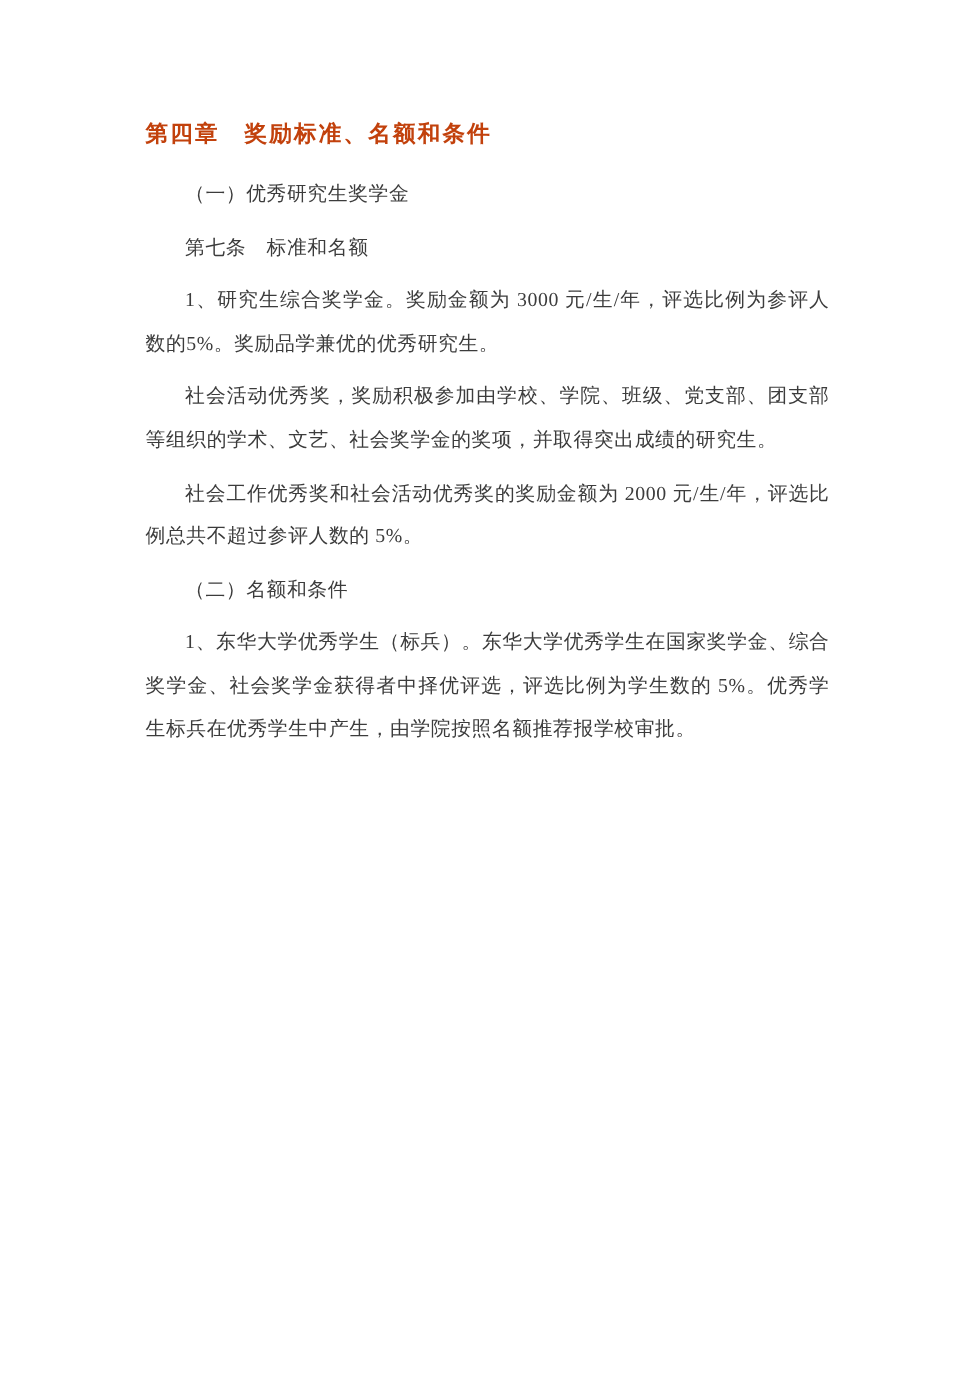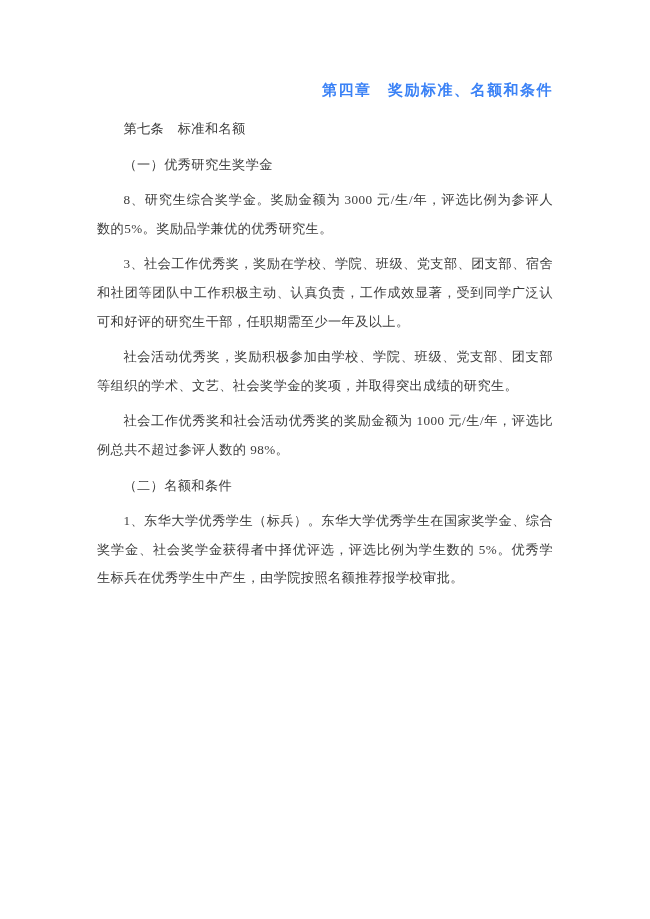--- a/index.html
+++ b/index.html
@@ -16,23 +16,23 @@
     padding: 78px 97px 0 97px;
     overflow: hidden;
     font-family: "Liberation Serif", "DejaVu Serif", serif;
     color: #3c3c3c;
   }
   .doc-title {
     margin: 0 0 13px 0;
     font-size: 15px;
     font-weight: bold;
     line-height: 24px;
-    text-align: right;
+    text-align: left;
     letter-spacing: 1.5px;
-    color: #3b82f6;
+    color: #c2410c;
   }
   .doc-para {
     margin: 0 0 7px 0;
     font-size: 13.2px;
     line-height: 28.6px;
     text-align: justify;
     text-justify: inter-character;
     text-indent: 2em;
     letter-spacing: 0.4px;
     word-break: break-all;
@@ -40,21 +40,20 @@
   .doc-para:last-child {
     margin-bottom: 0;
   }
 </style>
 </head>
 <body>
 
 <div class="page">
   <h1 class="doc-title">第四章　奖励标准、名额和条件</h1>
 
+  <p class="doc-para">（一）优秀研究生奖学金</p>
   <p class="doc-para">第七条　标准和名额</p>
-  <p class="doc-para">（一）优秀研究生奖学金</p>
-  <p class="doc-para">8、研究生综合奖学金。奖励金额为 3000 元/生/年，评选比例为参评人数的5%。奖励品学兼优的优秀研究生。</p>
-  <p class="doc-para">3、社会工作优秀奖，奖励在学校、学院、班级、党支部、团支部、宿舍和社团等团队中工作积极主动、认真负责，工作成效显著，受到同学广泛认可和好评的研究生干部，任职期需至少一年及以上。</p>
+  <p class="doc-para">1、研究生综合奖学金。奖励金额为 3000 元/生/年，评选比例为参评人数的5%。奖励品学兼优的优秀研究生。</p>
   <p class="doc-para">社会活动优秀奖，奖励积极参加由学校、学院、班级、党支部、团支部等组织的学术、文艺、社会奖学金的奖项，并取得突出成绩的研究生。</p>
-  <p class="doc-para">社会工作优秀奖和社会活动优秀奖的奖励金额为 1000 元/生/年，评选比例总共不超过参评人数的 98%。</p>
+  <p class="doc-para">社会工作优秀奖和社会活动优秀奖的奖励金额为 2000 元/生/年，评选比例总共不超过参评人数的 5%。</p>
   <p class="doc-para">（二）名额和条件</p>
   <p class="doc-para">1、东华大学优秀学生（标兵）。东华大学优秀学生在国家奖学金、综合奖学金、社会奖学金获得者中择优评选，评选比例为学生数的 5%。优秀学生标兵在优秀学生中产生，由学院按照名额推荐报学校审批。</p>
 </div>
 
 </body></html>

